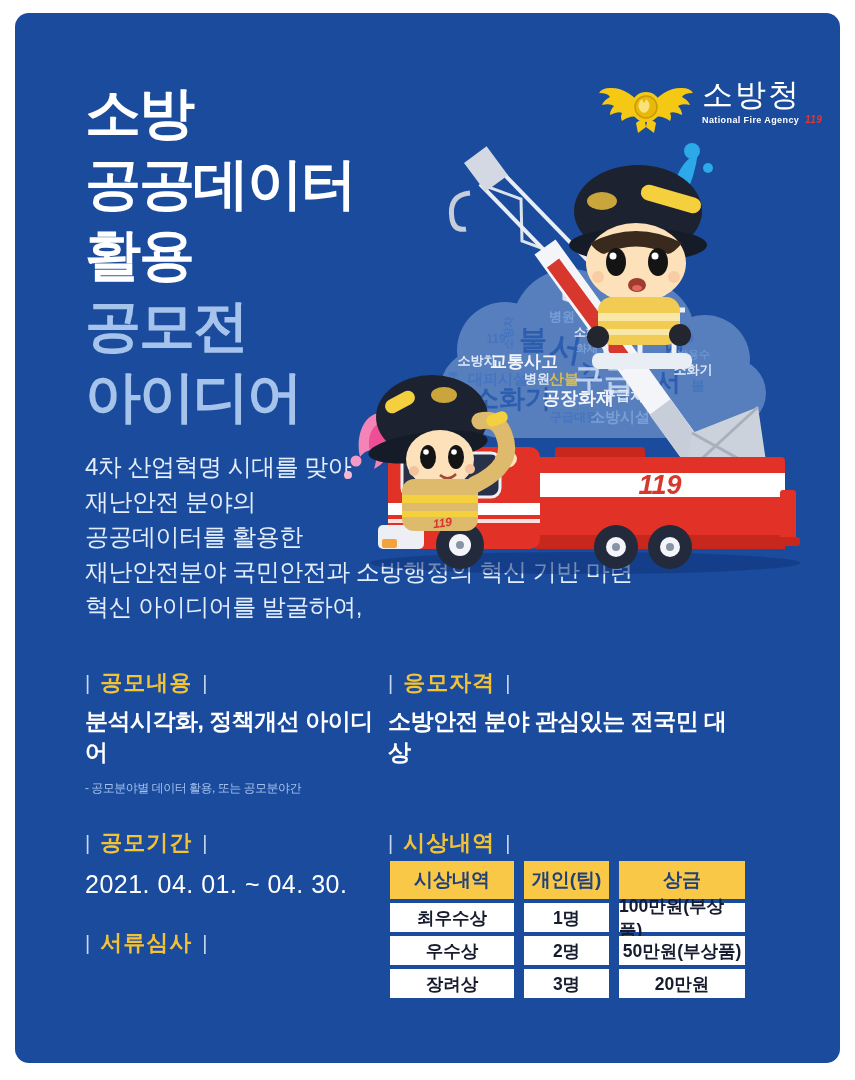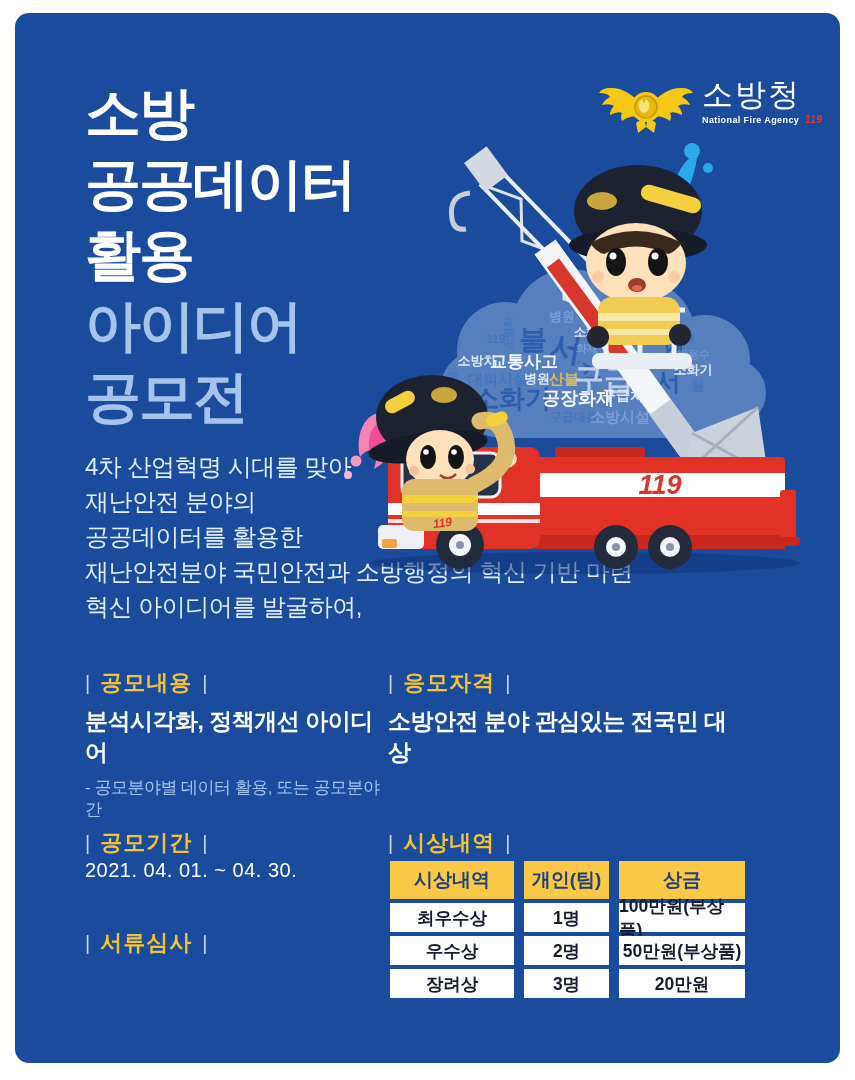--- a/index.html
+++ b/index.html
@@ -20,22 +20,22 @@
   
   .intro{position:absolute;left:70px;top:436px;}
   .intro div{font-size:24px;line-height:35px;color:#E3EDFB;letter-spacing:-0.5px;}
 
   
   .sec{position:absolute;}
   .sec-h{display:flex;align-items:center;gap:10px;}
   .bar{color:#C8D6EE;font-size:20px;font-weight:400;}
   .sec-label{color:#F3C235;font-size:22px;font-weight:700;letter-spacing:1px;}
   .sec-heading{margin-top:8px;font-size:23px;font-weight:700;color:#ffffff;letter-spacing:-0.5px;}
-  .sec-detail{margin-top:9px;font-size:17px;line-height:22px;color:#A4C3F0;letter-spacing:-0.5px;}
-  .sec-value{margin-top:1px;font-size:20px;color:#ffffff;letter-spacing:0.5px;}
+  .sec-detail{margin-top:9px;font-size:12px;line-height:22px;color:#A4C3F0;letter-spacing:-0.5px;}
+  .sec-value{margin-top:12px;font-size:25px;color:#ffffff;letter-spacing:0.5px;}
 
   
   .awards-table{position:absolute;left:375px;top:848px;width:355px;display:grid;grid-template-columns:124px 85px 126px;column-gap:10px;row-gap:4px;}
   .awards-table .td{display:flex;align-items:center;justify-content:center;background:#ffffff;color:#171B2E;font-size:17.5px;font-weight:700;height:29px;}
   .awards-table .th{background:#F8C846;color:#20407C;font-size:19px;font-weight:700;height:38px;}
 
   .illus{position:absolute;left:325px;top:122px;width:500px;height:460px;}
 </style>
 </head>
 <body>
@@ -62,22 +62,22 @@
           <span>National Fire Agency</span>
           <span class="logo-119">119</span>
         </div>
       </div>
     </header>
 
     <div class="title">
       <div class="t">소방</div>
       <div class="t">공공데이터</div>
       <div class="t">활용</div>
+      <div class="t sec2">공모전</div>
       <div class="t sec2">아이디어</div>
-      <div class="t sec2">공모전</div>
     </div>
 
     <div class="intro">
       <div>4차 산업혁명 시대를 맞아</div>
       <div>재난안전 분야의</div>
       <div>공공데이터를 활용한</div>
       <div>재난안전분야 국민안전과 소방행정의 혁신 기반 마련</div>
       <div>혁신 아이디어를 발굴하여,</div>
     </div>
 

